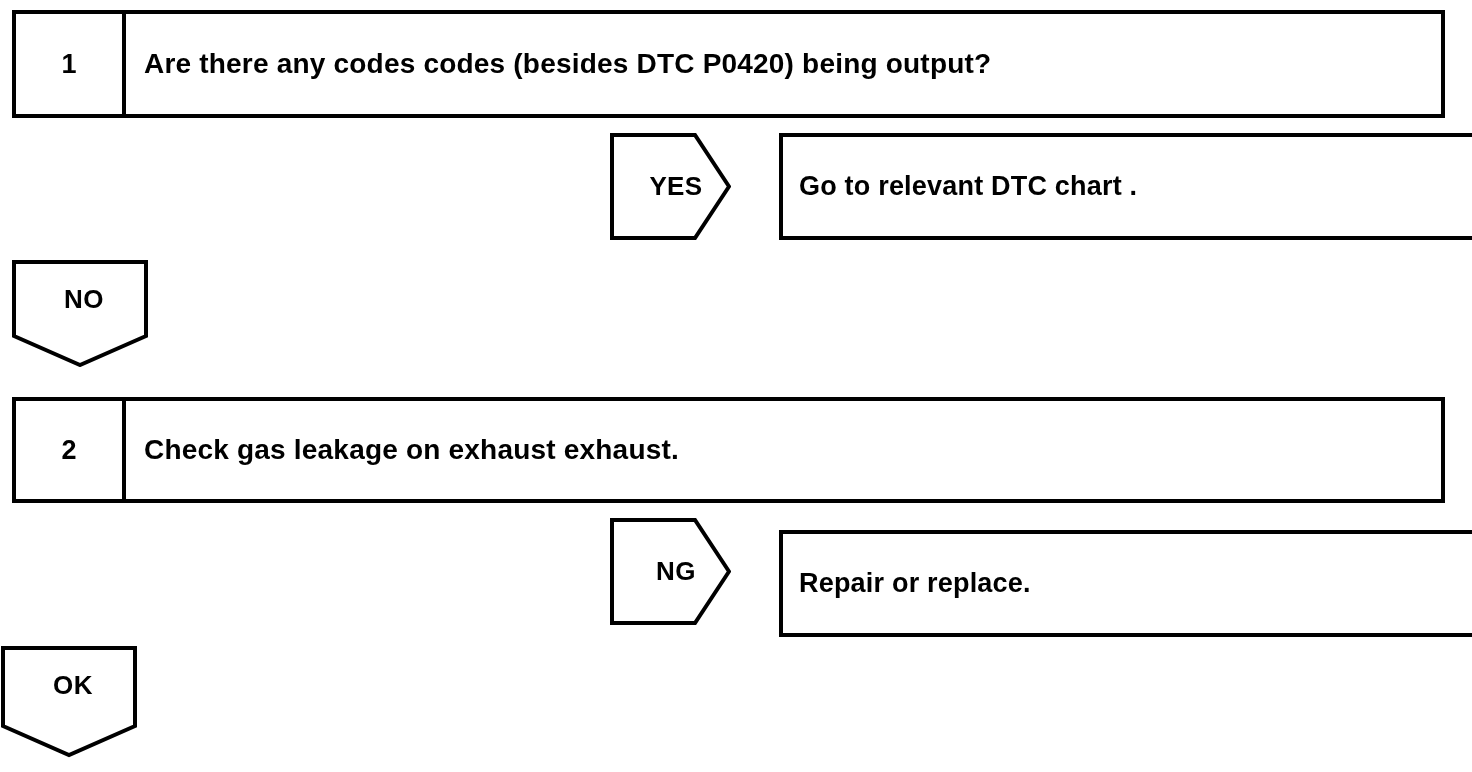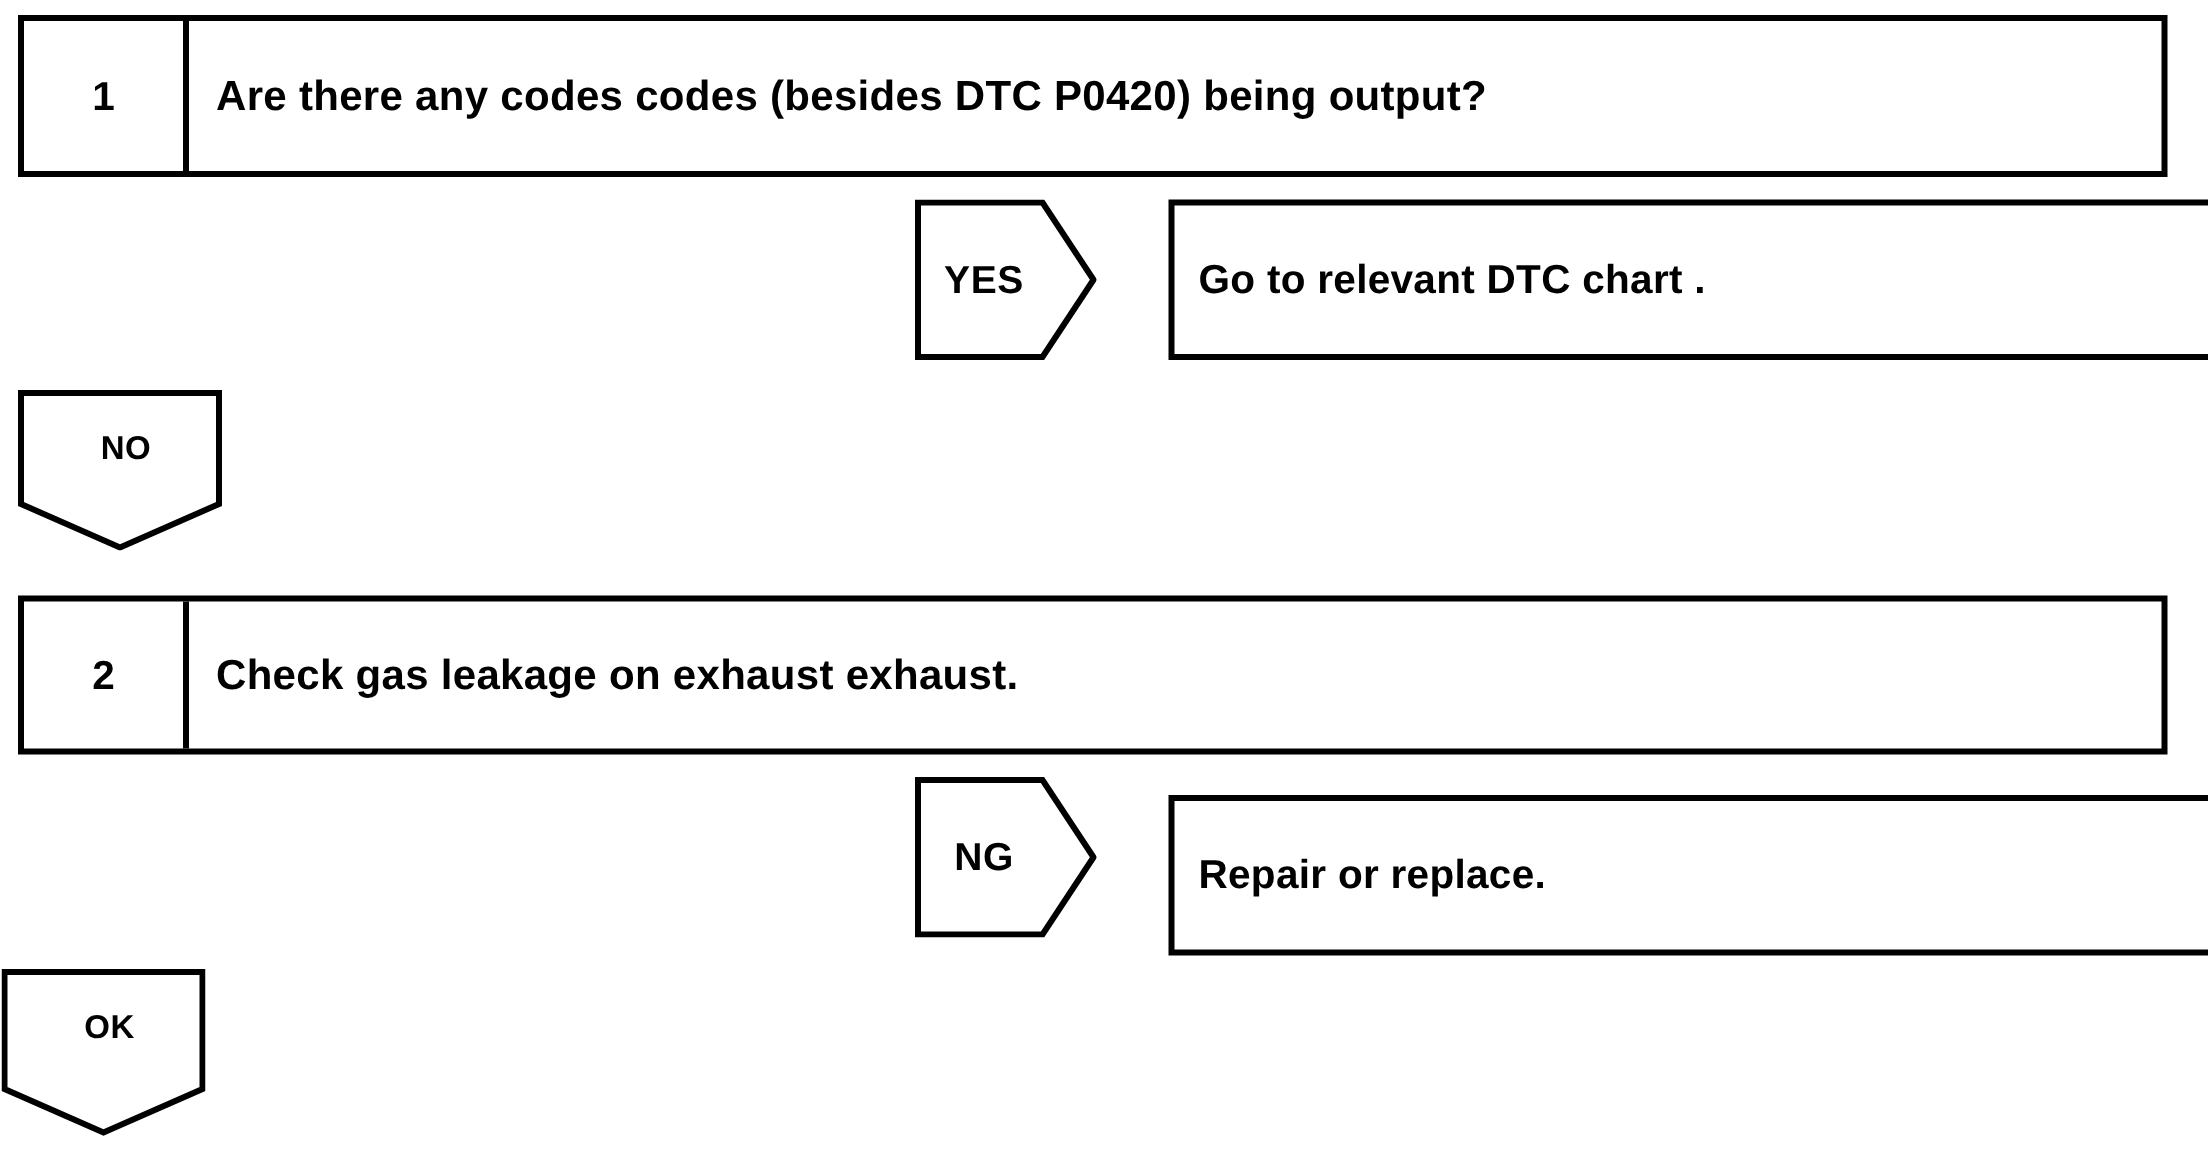--- a/index.html
+++ b/index.html
@@ -75,40 +75,41 @@
     left: 0;
     top: 0;
     width: 92px;
     height: 107px;
     display: flex;
     align-items: center;
     justify-content: center;
     font-size: 26px;
     font-weight: bold;
     letter-spacing: 0.4px;
+    padding-left: 20px;
   }
 
   
   .pennant-down {
     position: absolute;
     width: 136px;
     height: 107px;
   }
   .pennant-down .pennant-label {
     position: absolute;
     left: 0;
     top: 0;
     width: 136px;
     height: 78px;
     display: flex;
     align-items: center;
     justify-content: center;
     padding-left: 8px;
     box-sizing: border-box;
-    font-size: 22px;
+    font-size: 26px;
     font-weight: bold;
     letter-spacing: 0.4px;
   }
 
   
   .result-box {
     position: absolute;
     box-sizing: border-box;
     border: 4px solid #000000;
     background: #ffffff;

